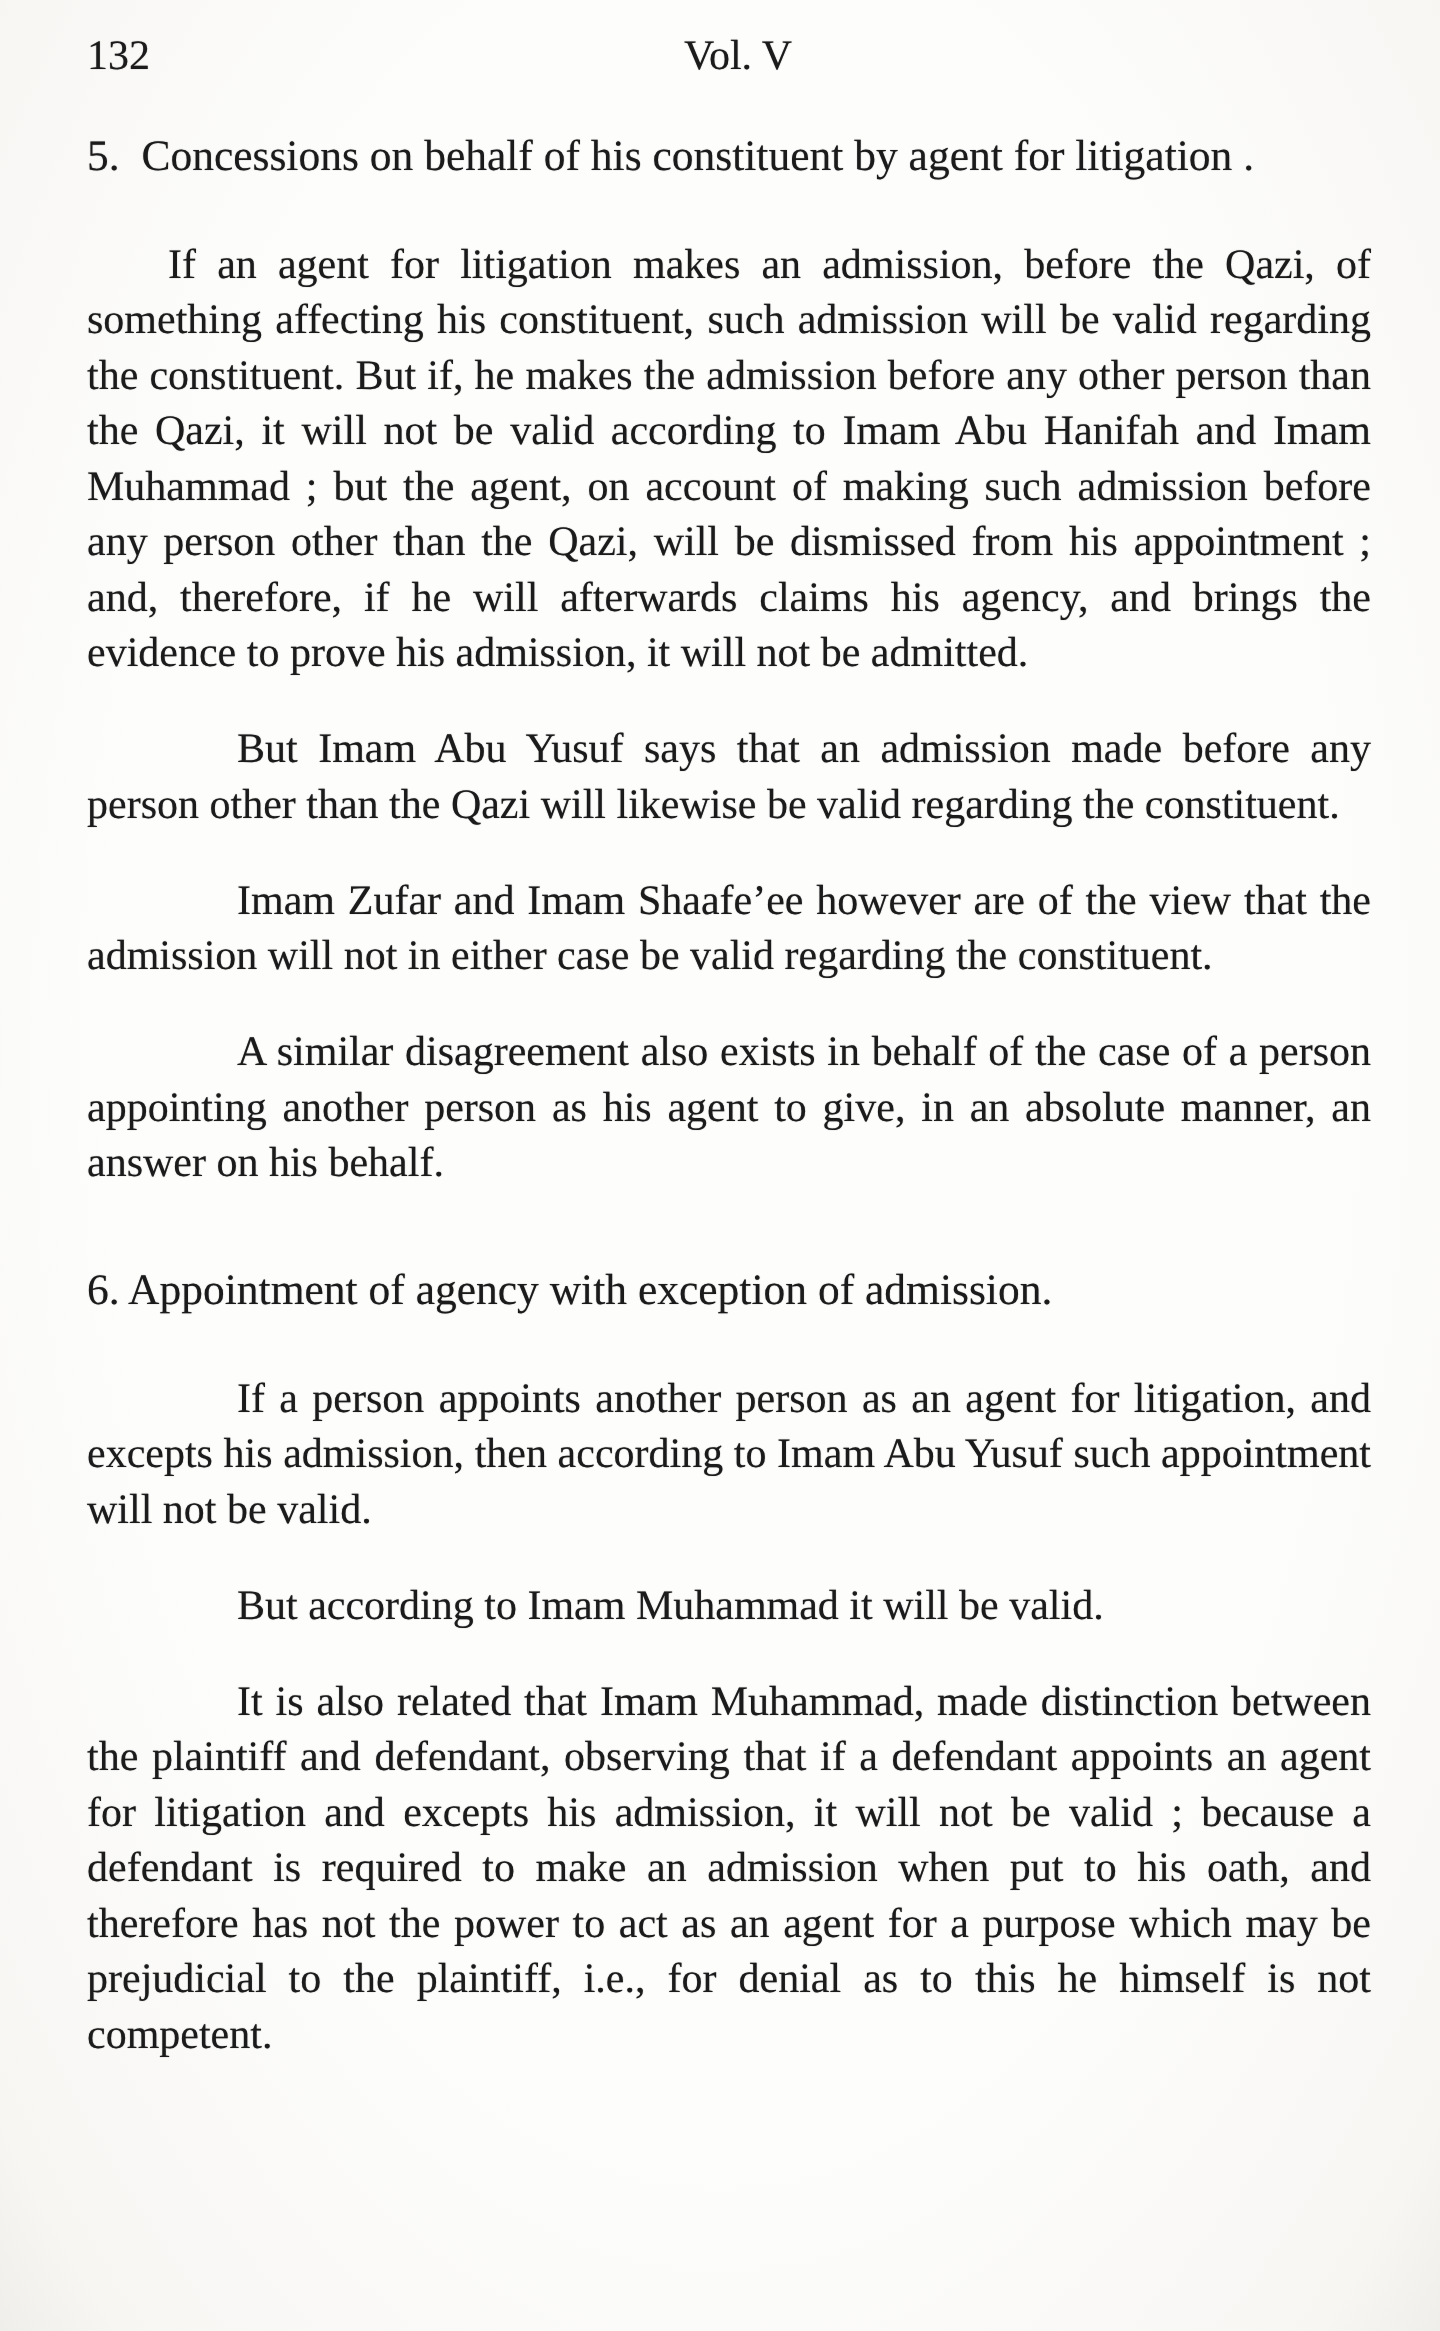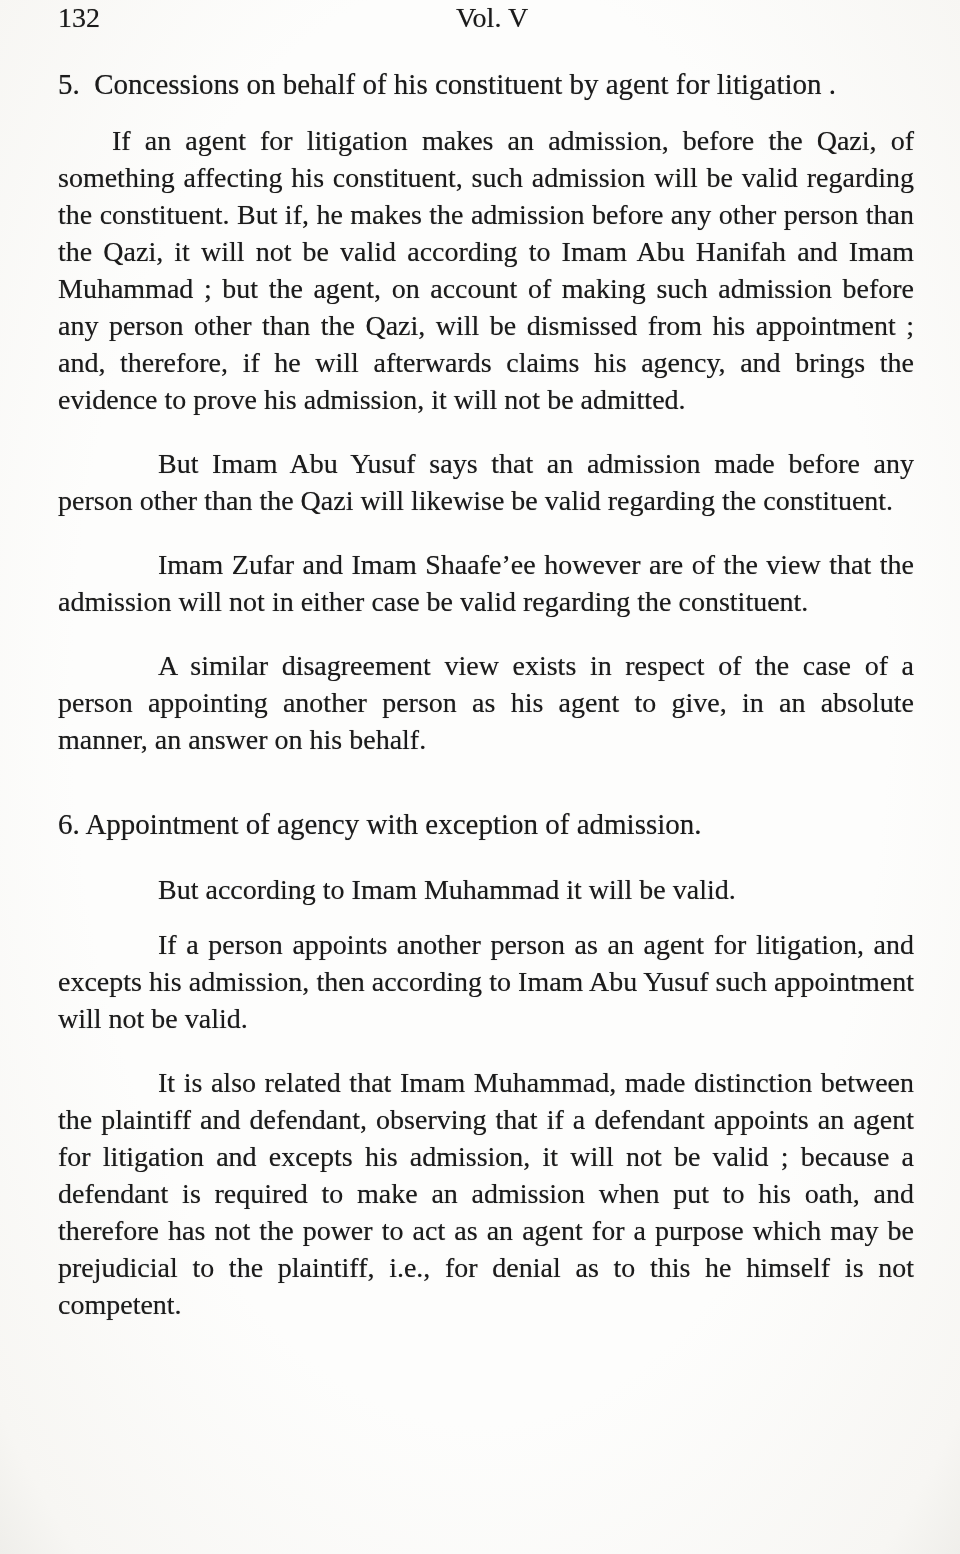--- a/index.html
+++ b/index.html
@@ -9,21 +9,21 @@
   }
   .page {
     position: relative;
     width: 960px;
     height: 1554px;
     box-sizing: border-box;
     background:
       radial-gradient(ellipse at 50% 45%, #fdfdfc 60%, #f7f6f3 92%, #efeeea 100%);
     font-family: "Liberation Serif", "DejaVu Serif", serif;
     color: #1b1b1b;
-    padding: 0 46px 0 58px;
+    padding: 20px 46px 0 58px;
     overflow: hidden;
     text-shadow: 0 0 0.7px rgba(20,20,20,0.55);
   }
   .page-header {
     display: flex;
     align-items: baseline;
     font-size: 28px;
     line-height: 36px;
   }
   .page-header .cell { flex: 1 1 0; }
@@ -37,21 +37,21 @@
     text-align: justify;
     margin: 28px 0 0 0;
   }
   h2.heading-6 { margin-top: 46px; text-align: left; }
   p.para {
     font-size: 28px;
     line-height: 37px;
     text-align: justify;
     margin: 27px 0 0 0;
   }
-  p.first-after-heading { margin-top: 18px; }
+  p.first-after-heading { margin-top: 34px; }
   .indent-sm { text-indent: 54px; }
   .indent-lg { text-indent: 100px; }
 </style>
 </head>
 <body>
 
 <div class="page">
 
   <header class="page-header">
     <span class="cell left">132</span>
@@ -59,23 +59,23 @@
   </header>
 
   <h2 class="section-heading heading-5">5.&nbsp;&nbsp;Concessions on behalf of his constituent by agent for litigation .</h2>
 
   <p class="para first-after-heading indent-sm">If an agent for litigation makes an admission, before the Qazi, of something affecting his constituent, such admission will be valid regarding the constituent. But if, he makes the admission before any other person than the Qazi, it will not be valid according to Imam Abu Hanifah and Imam Muhammad ; but the agent, on account of making such admission before any person other than the Qazi, will be dismissed from his appointment ; and, therefore, if he will afterwards claims his agency, and brings the evidence to prove his admission, it will not be admitted.</p>
 
   <p class="para indent-lg">But Imam Abu Yusuf says that an admission made before any person other than the Qazi will likewise be valid regarding the constituent.</p>
 
   <p class="para indent-lg">Imam Zufar and Imam Shaafe’ee however are of the view that the admission will not in either case be valid regarding the constituent.</p>
 
-  <p class="para indent-lg">A similar disagreement view exists in respect of the case of a person appointing another person as his agent to give, in an absolute manner, an answer on his behalf.</p>
+  <p class="para indent-lg">A similar disagreement also exists in behalf of the case of a person appointing another person as his agent to give, in an absolute manner, an answer on his behalf.</p>
 
   <h2 class="section-heading heading-6">6. Appointment of agency with exception of admission.</h2>
 
+  <p class="para first-after-heading indent-lg">If a person appoints another person as an agent for litigation, and excepts his admission, then according to Imam Abu Yusuf such appointment will not be valid.</p>
+
   <p class="para indent-lg">But according to Imam Muhammad it will be valid.</p>
-
-  <p class="para first-after-heading indent-lg">If a person appoints another person as an agent for litigation, and excepts his admission, then according to Imam Abu Yusuf such appointment will not be valid.</p>
 
   <p class="para indent-lg">It is also related that Imam Muhammad, made distinction between the plaintiff and defendant, observing that if a defendant appoints an agent for litigation and excepts his admission, it will not be valid ; because a defendant is required to make an admission when put to his oath, and therefore has not the power to act as an agent for a purpose which may be prejudicial to the plaintiff, i.e., for denial as to this he himself is not competent.</p>
 
 </div>
 
 </body></html>

